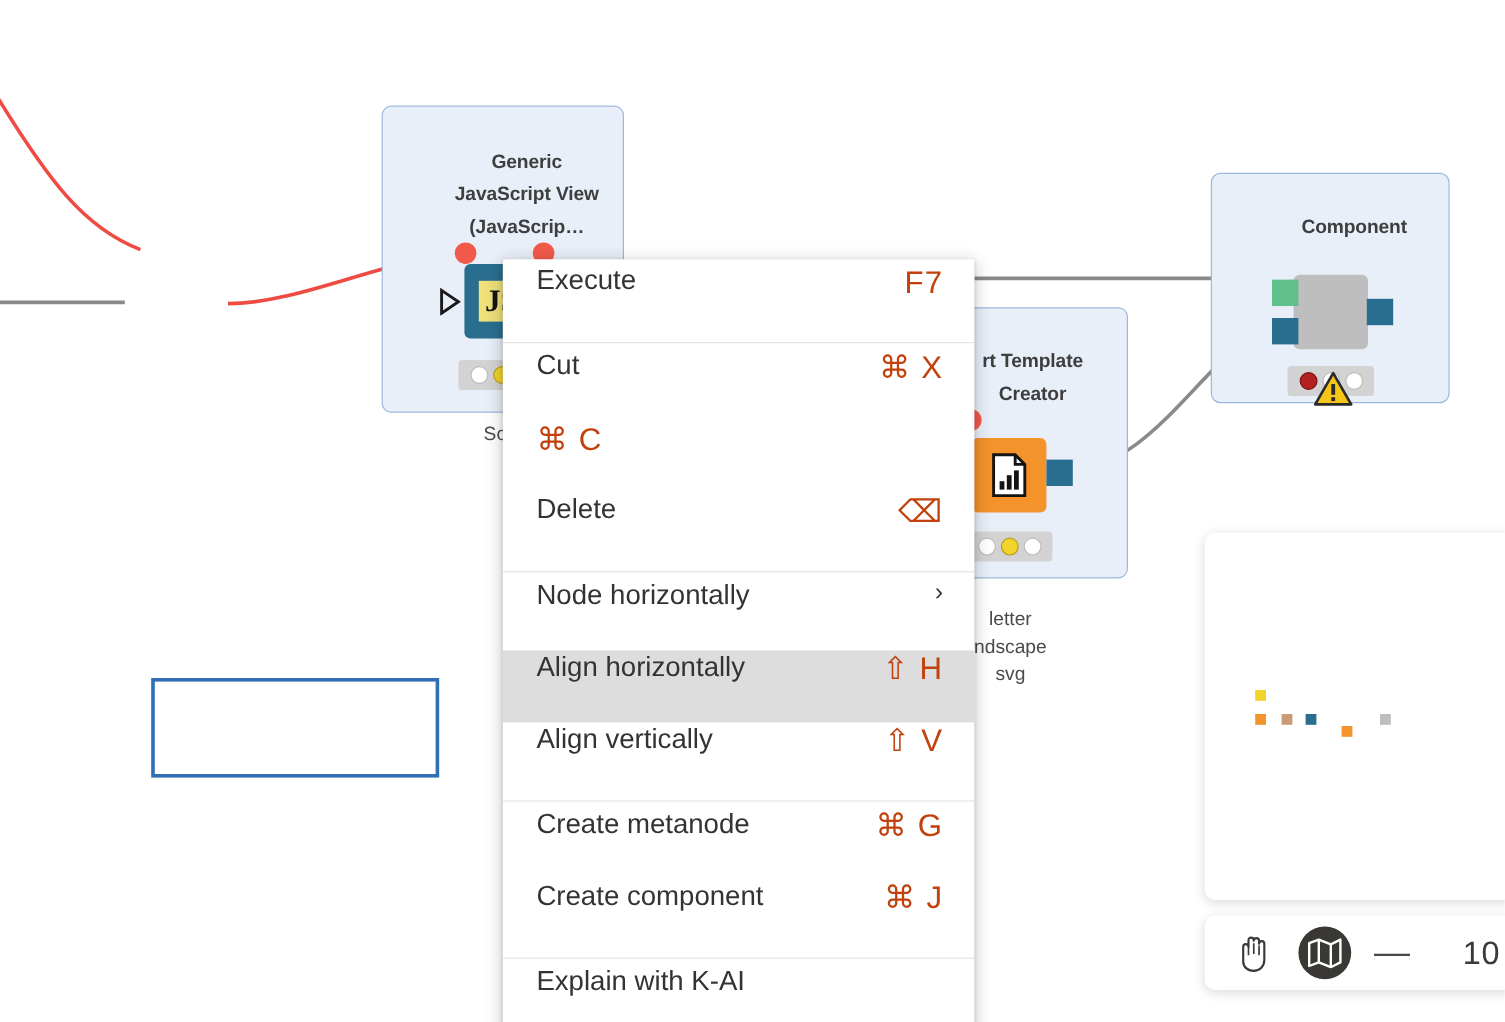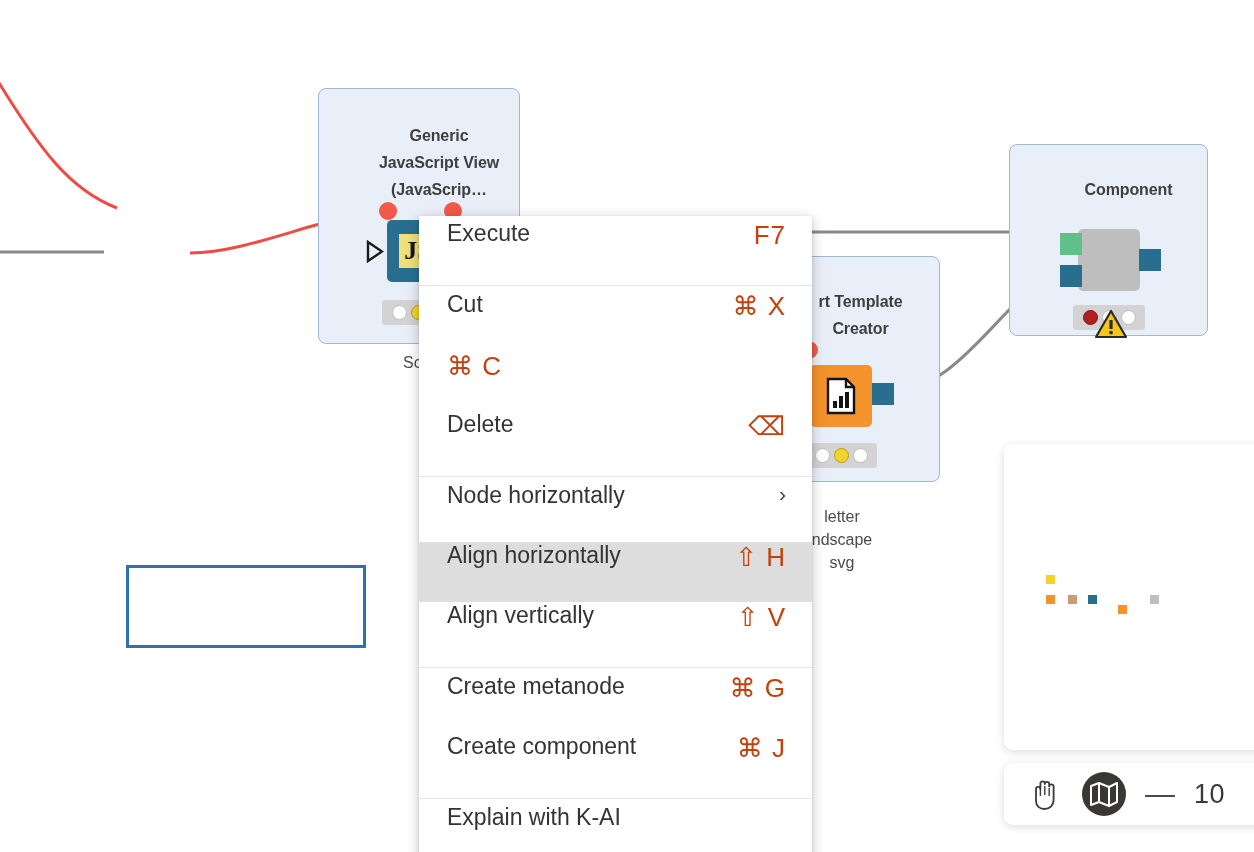--- a/index.html
+++ b/index.html
@@ -162,21 +162,21 @@
   .tb-btn {
     display: flex; align-items: center; justify-content: center;
     width: 44px; height: 44px; border-radius: 50%;
     color: #3A3A3A;
   }
   .tb-btn.active { background: #3A3835; color: #ffffff; }
   .tb-minus {
     font-size: 30px; color: #4a4a4a; width: 36px; text-align: center;
     line-height: 1;
   }
-  .tb-zoom { font-size: 27px; color: #3a3a3a; letter-spacing: 0.5px; }
+  .tb-zoom { font-size: 27px; color: #3a3a3a; letter-spacing: 0.5px; margin-left: 25px; }
 </style>
 </head>
 <body>
 
 <div id="canvas">
 
   <svg id="wires" viewBox="0 0 1254 852" xmlns="http://www.w3.org/2000/svg">
 
     <path d="M -4 78 C 40 150 70 190 117 208" stroke="#EF4B42" stroke-width="3" fill="none"></path>
 

